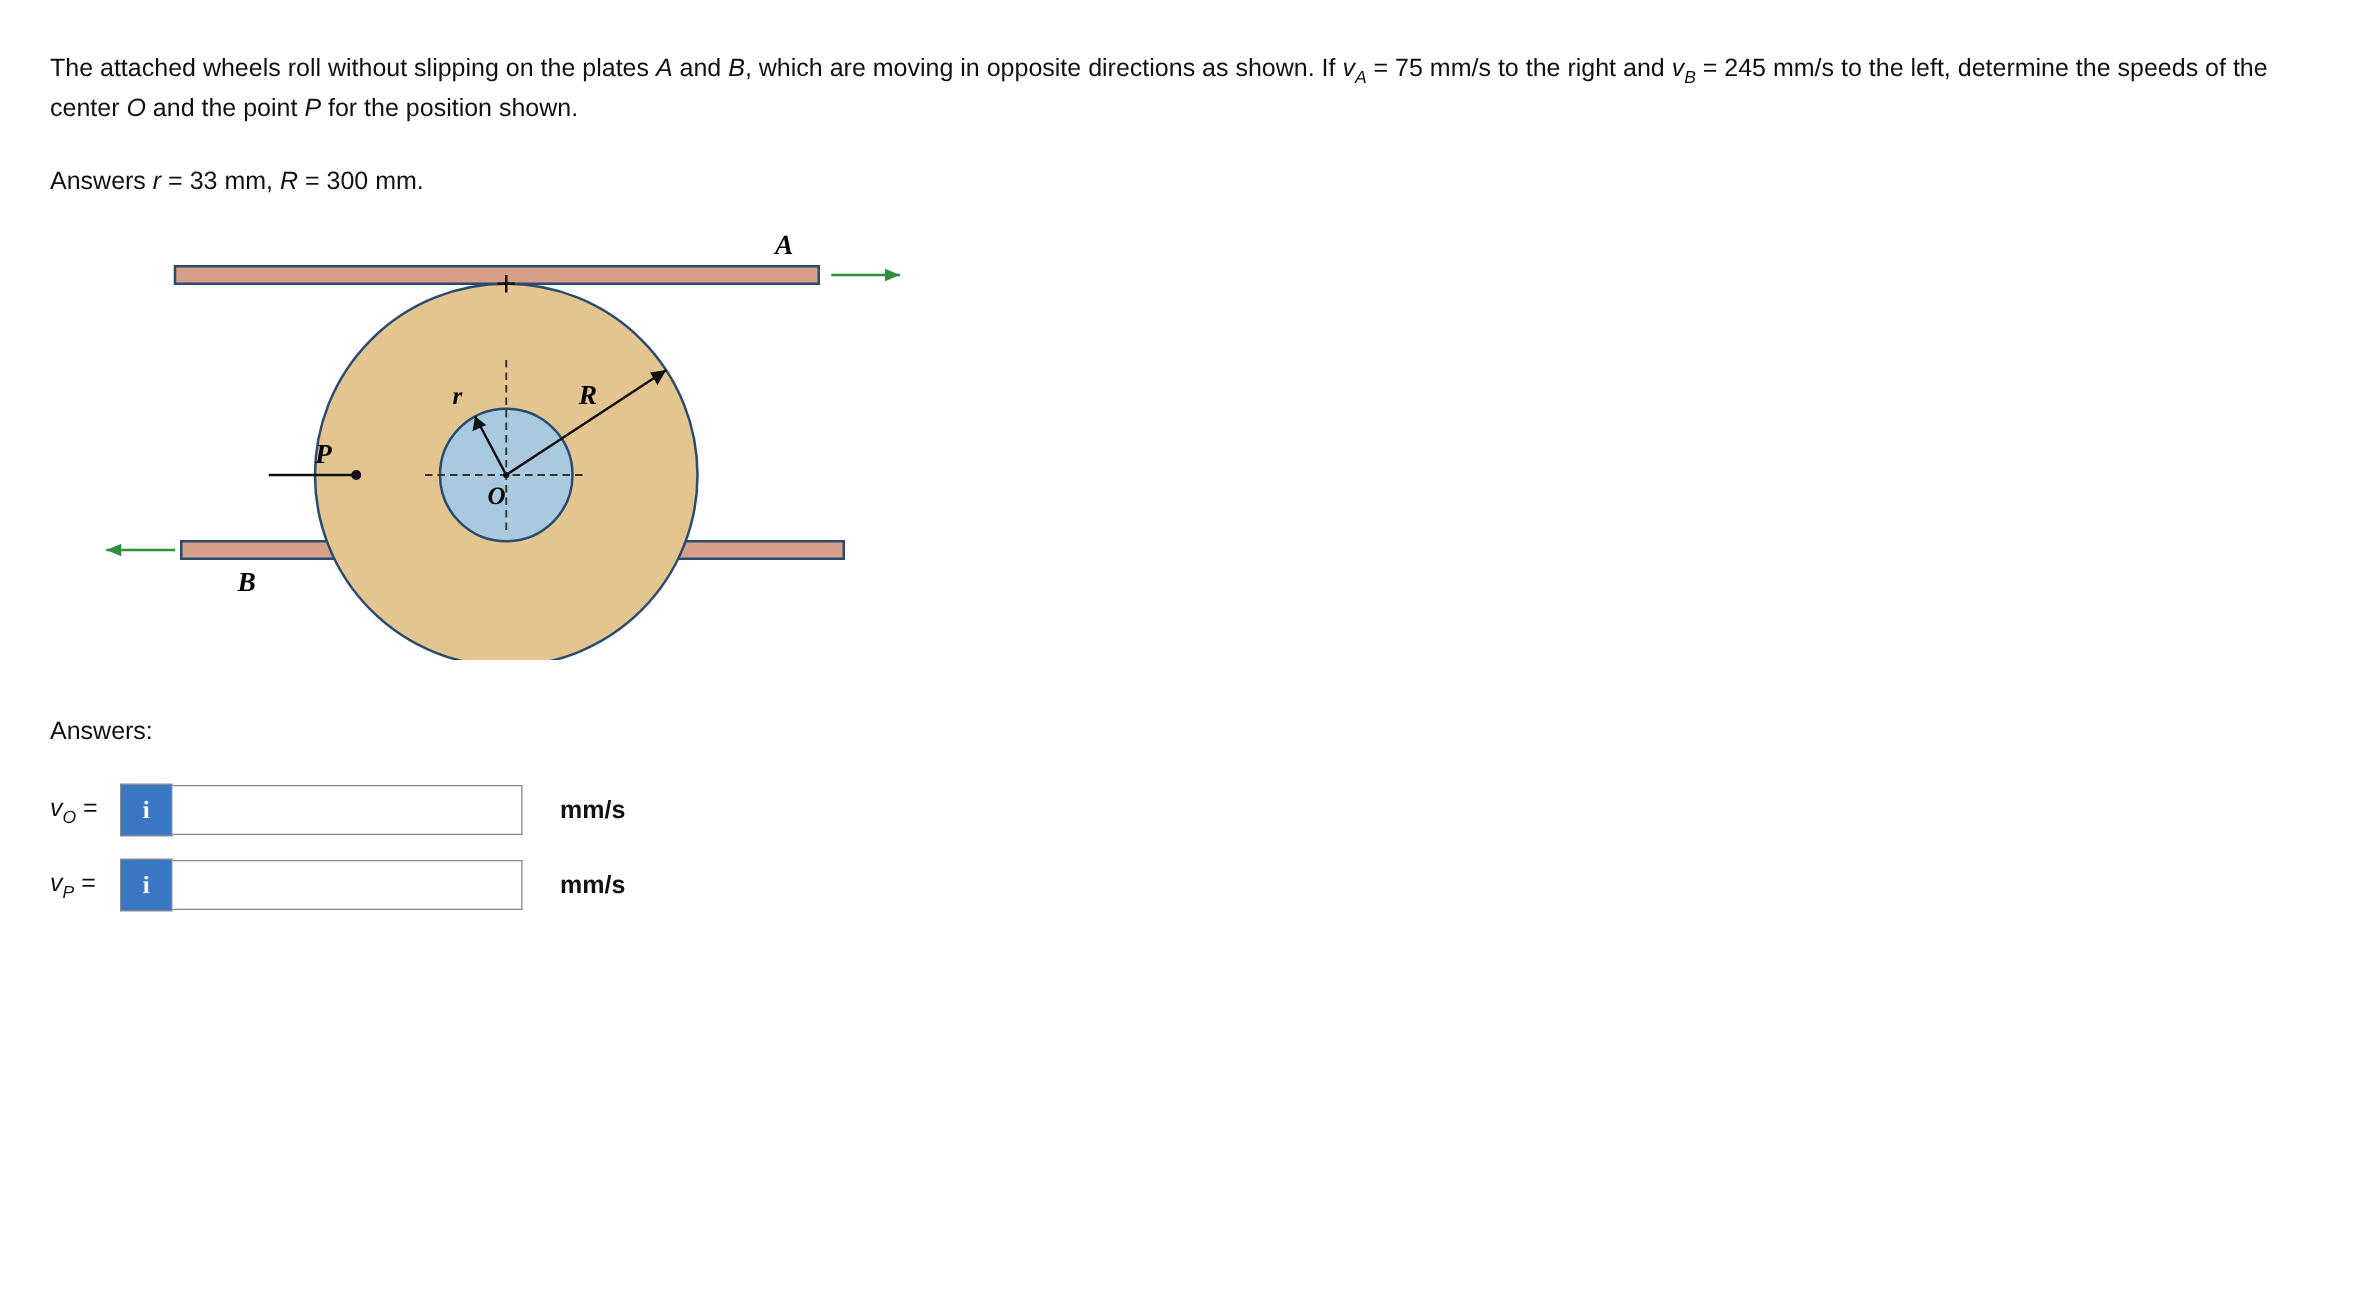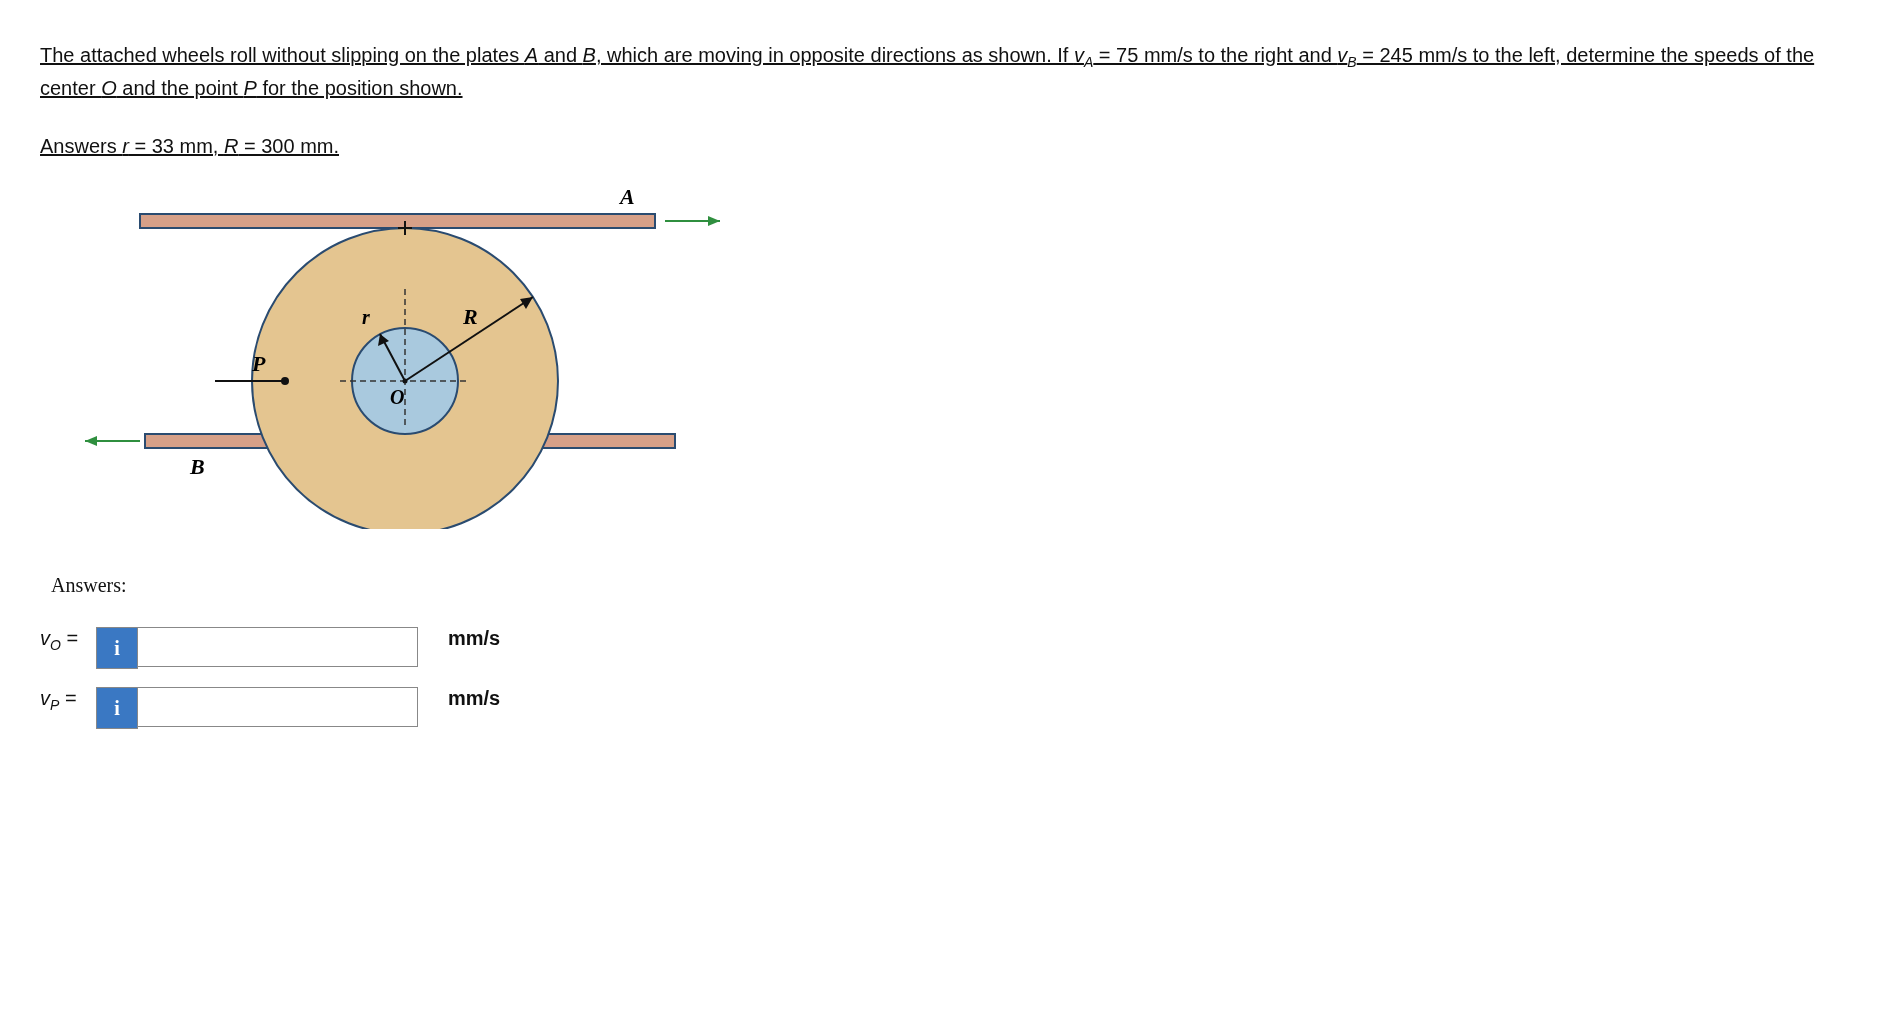--- a/index.html
+++ b/index.html
@@ -6,38 +6,37 @@
     margin: 0;
     padding: 40px;
     font-family: Arial, Helvetica, sans-serif;
     font-size: 20px;
     color: #111;
     background: #fff;
   }
   .problem-text {
     line-height: 1.5;
     margin-bottom: 28px;
-    text-decoration: underline;
   }
   .sub {
     font-style: italic;
   }
   .subscript {
     font-size: 0.7em;
     vertical-align: sub;
   }
   .figure-wrap {
     margin: 10px 0 40px 0;
   }
   .answers-heading {
-    margin: 30px 0 30px 11px;
-    font-family: Liberation Serif, serif;
+    margin: 30px 0 30px 0;
   }
   .answer-row {
     display: flex;
+    align-items: center;
     margin-bottom: 18px;
     margin-top: 18px;
   }
   .answer-label {
     width: 56px;
     text-align: left;
   }
   .info-box {
     width: 40px;
     height: 40px;

